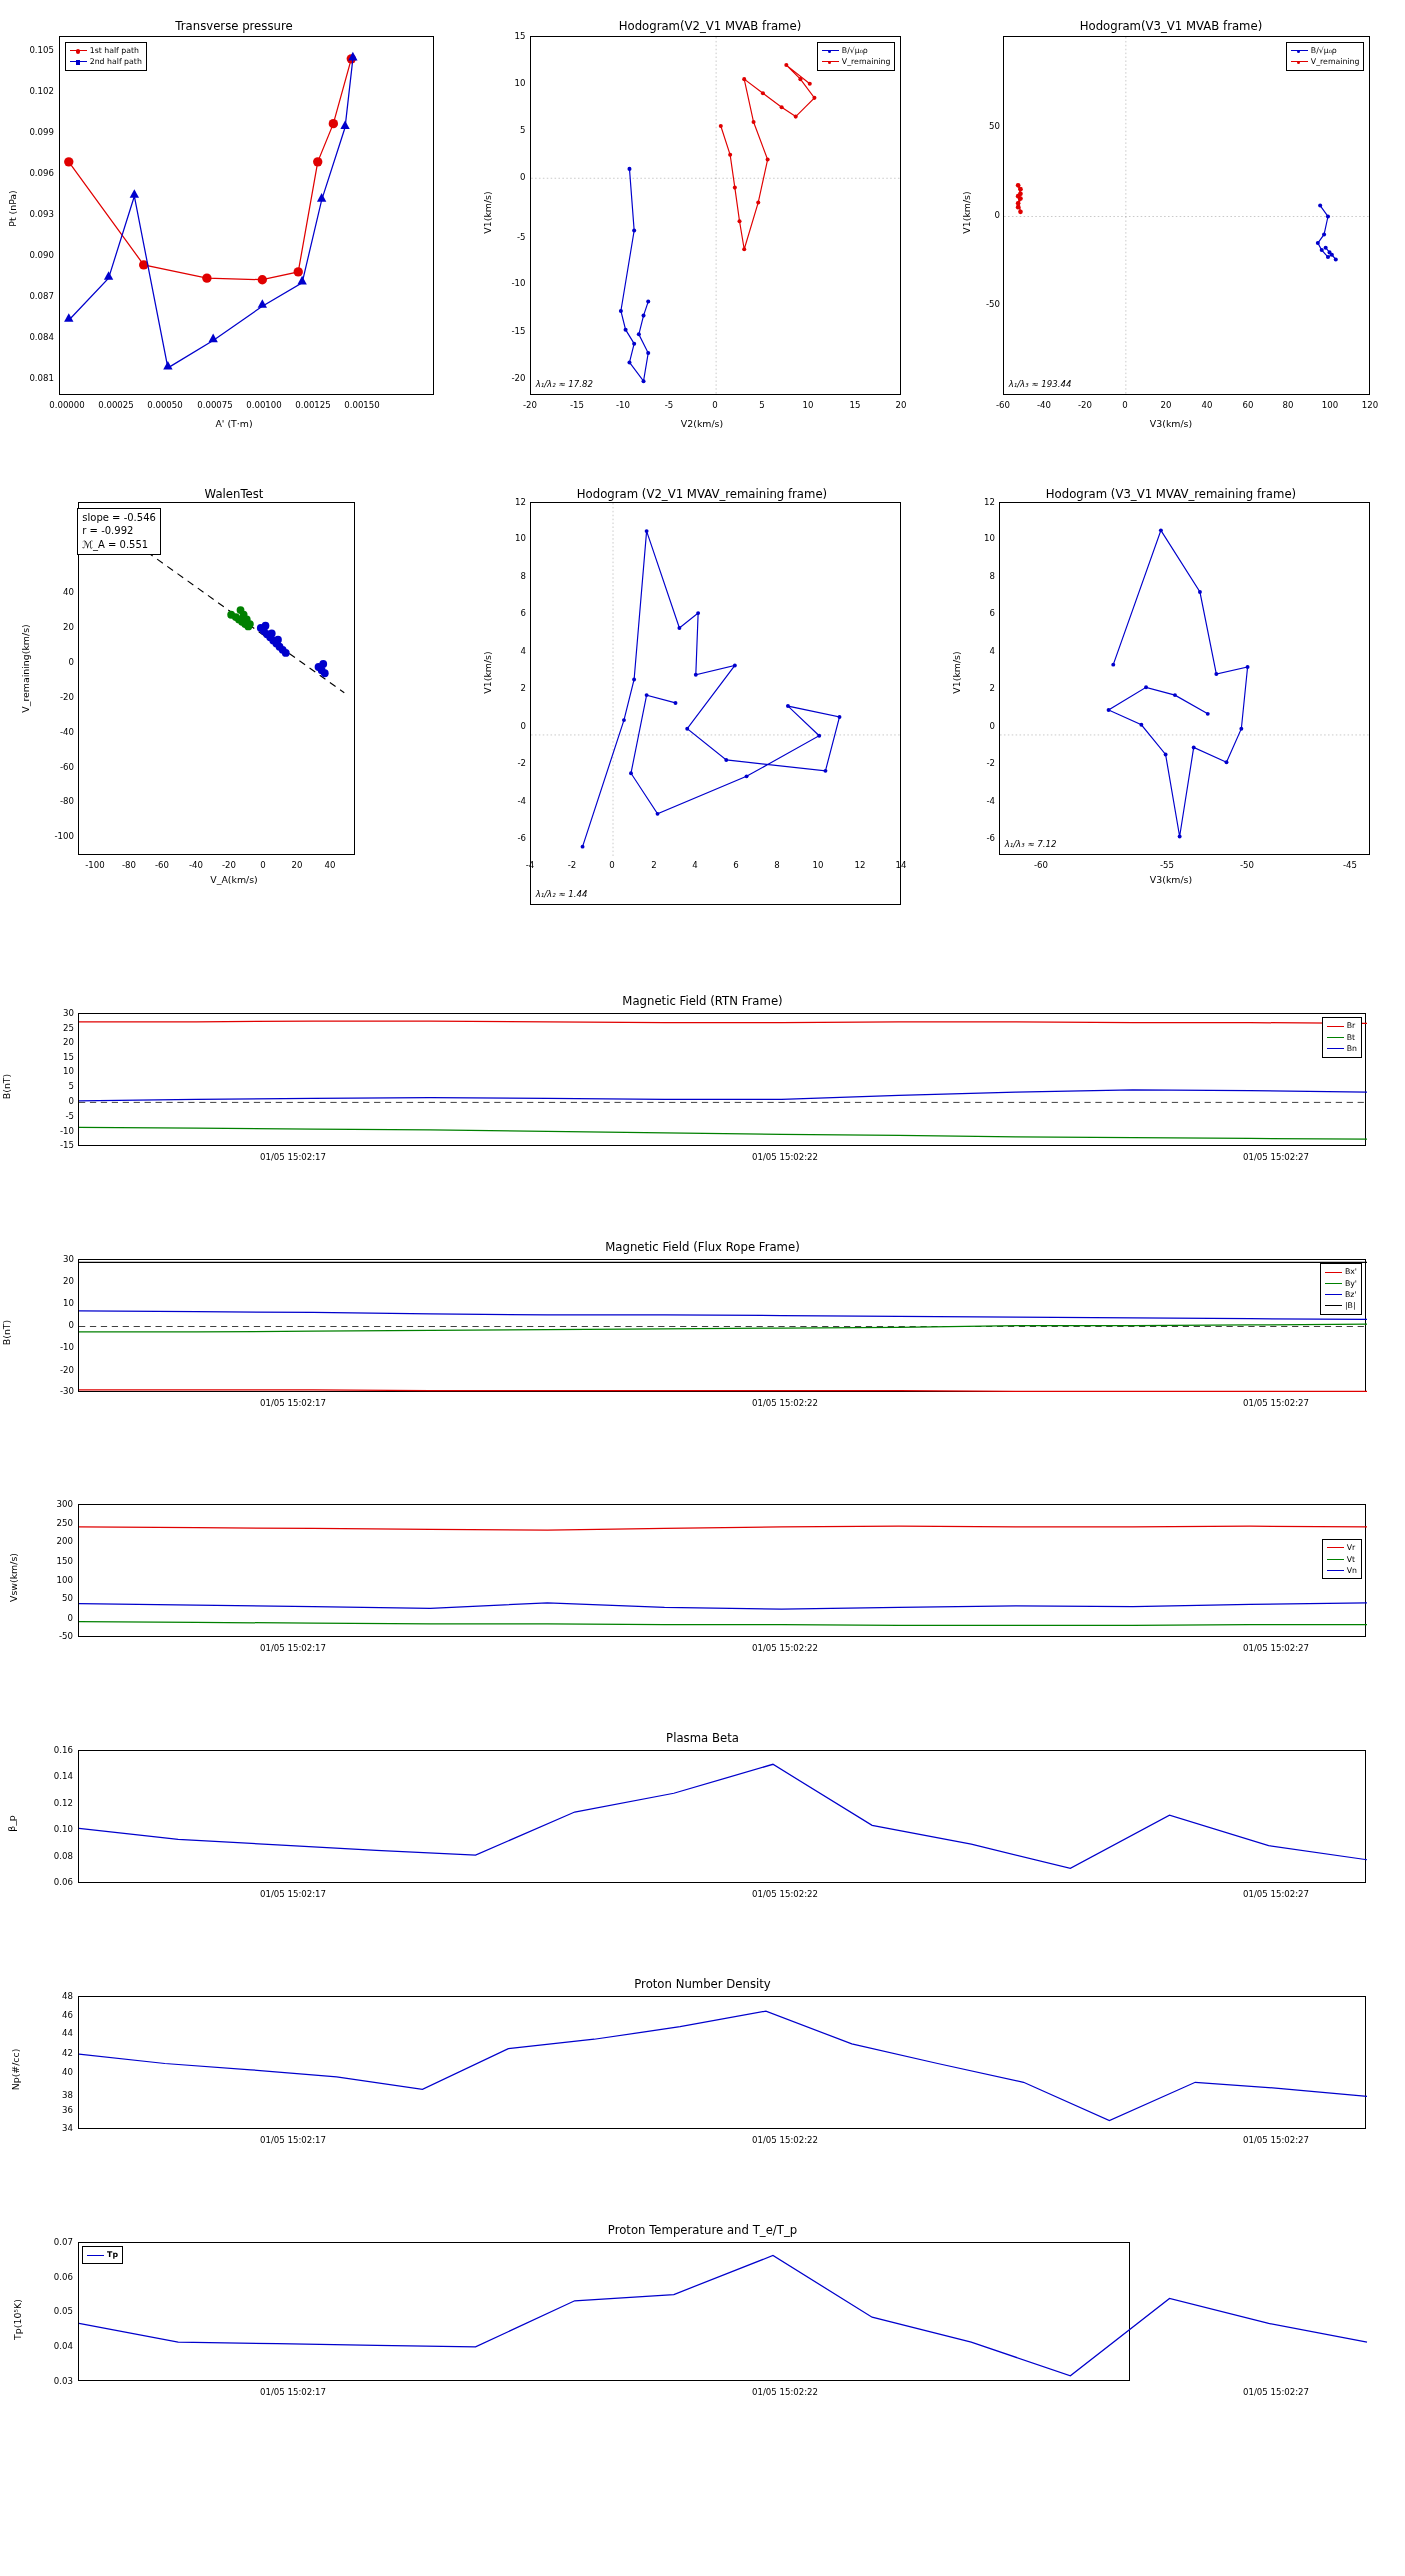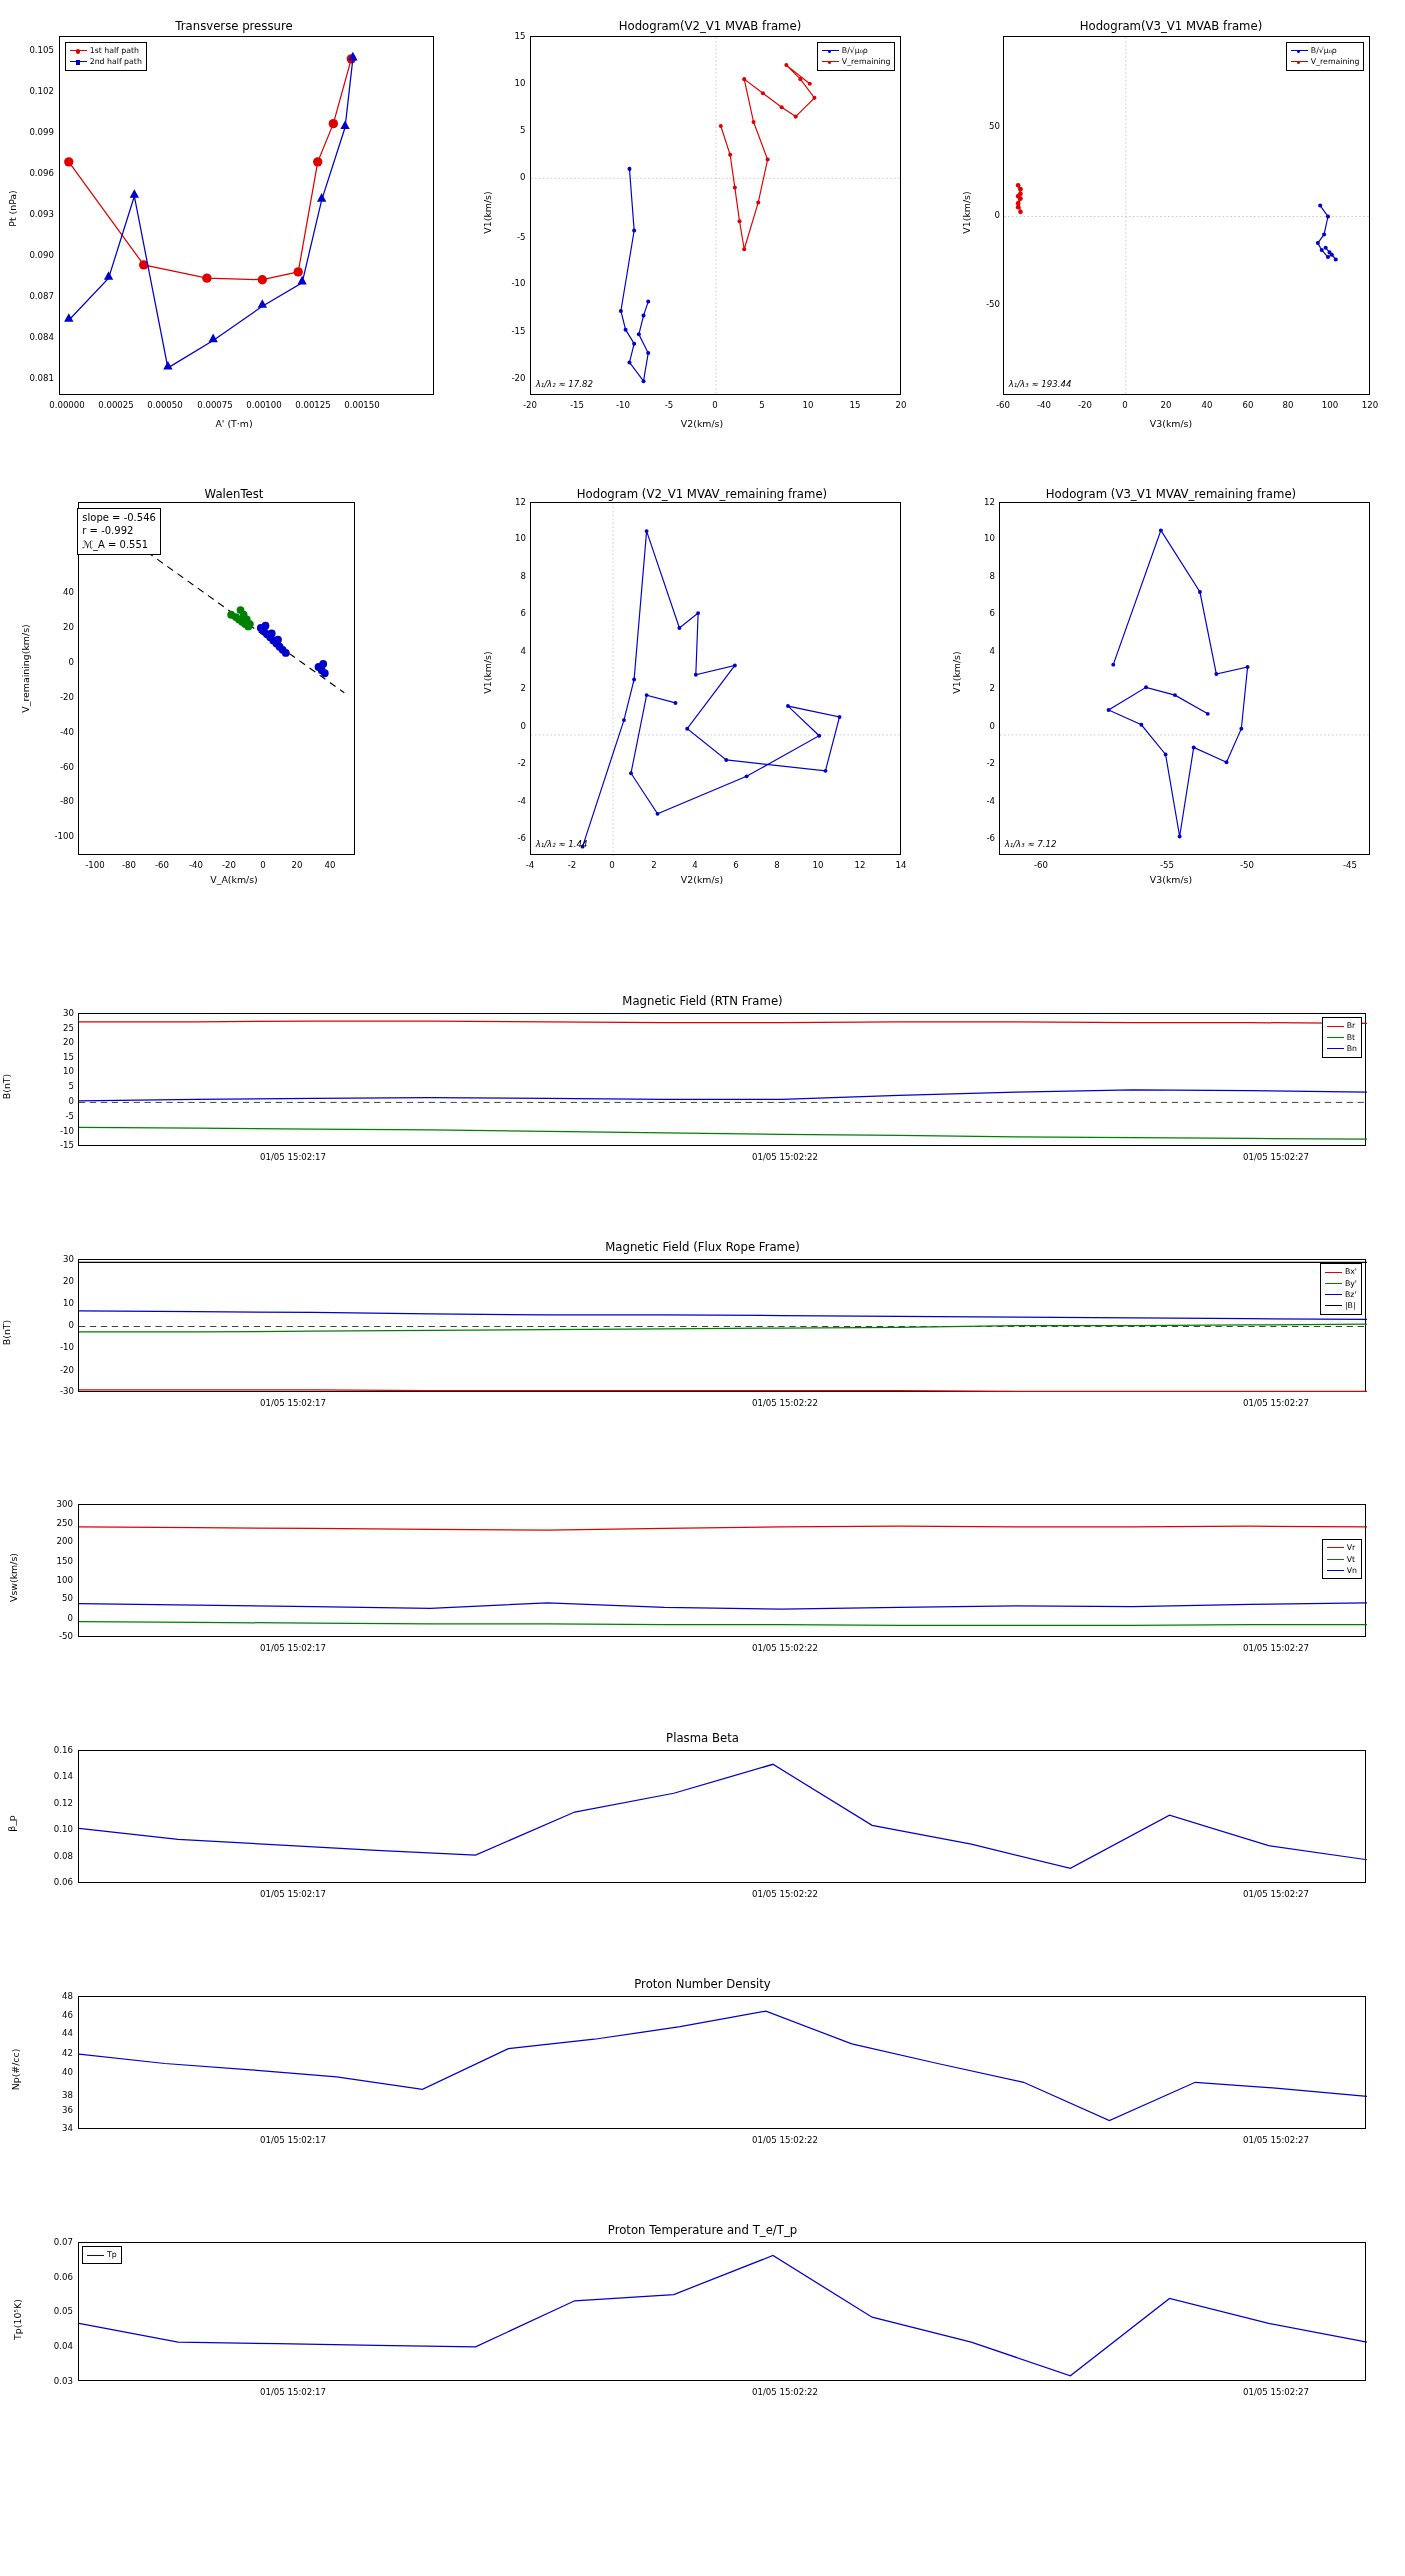--- a/index.html
+++ b/index.html
@@ -298,21 +298,21 @@
     <div class="tick tickx" style="left:229px;top:392px;">-20</div>
     <div class="tick tickx" style="left:263px;top:392px;">0</div>
     <div class="tick tickx" style="left:297px;top:392px;">20</div>
     <div class="tick tickx" style="left:330px;top:392px;">40</div>
   </div>
 
   <div class="panel" style="left:468px;top:468px;width:468px;height:437px;">
     <div class="title" style="top:19px;left:0;">Hodogram (V2_V1 MVAV_remaining frame)</div>
     <div class="ylabel" style="left:-1.6px;top:199px;transform:rotate(-90deg);">V1(km/s)</div>
     <div class="xlabel" style="top:406px;left:0;">V2(km/s)</div>
-    <div class="axes" style="left:62px;top:34px;width:371px;height:353px;">
+    <div class="axes" style="left:62px;top:34px;width:371px;height:403px;">
       <svg width="371" height="353" viewBox="0 0 475 452">
         <line class="grid-line" x1="0" y1="297" x2="475" y2="297"></line>
         <line class="grid-line" x1="105" y1="0" x2="105" y2="452"></line>
         <polyline points="66,440 119,278 132,226 148,36 190,160 214,141 211,220 261,208 200,289 250,329 377,343 395,274 329,260 369,298 276,350 162,398 128,346 148,246 185,256" fill="none" stroke="#0000cc" stroke-width="1.5"></polyline>
         <g fill="#0000cc">
           <circle cx="66" cy="440" r="2.5"></circle>
             <circle cx="119" cy="278" r="2.5"></circle>
             <circle cx="132" cy="226" r="2.5"></circle>
             <circle cx="148" cy="36" r="2.5"></circle>
             <circle cx="190" cy="160" r="2.5"></circle>
@@ -554,21 +554,21 @@
     <div class="tick ticky" style="left:36px;top:52px;width:37px;">46</div>
     <div class="tick ticky" style="left:36px;top:33px;width:37px;">48</div>
     <div class="tick tickx" style="left:293px;top:172px;">01/05 15:02:17</div>
     <div class="tick tickx" style="left:785px;top:172px;">01/05 15:02:22</div>
     <div class="tick tickx" style="left:1276px;top:172px;">01/05 15:02:27</div>
   </div>
 
   <div class="panel" style="left:0;top:2209px;width:1405px;height:226px;">
     <div class="title" style="top:14px;left:0;">Proton Temperature and T_e/T_p</div>
     <div class="ylabel" style="left:-3.1px;top:105px;transform:rotate(-90deg);">Tp(10⁵K)</div>
-    <div class="axes" style="left:78px;top:33px;width:1288px;height:139px;">
+    <div class="axes" style="left:78px;top:33px;width:1052px;height:139px;font-weight:bold;">
       <svg width="1288" height="139" viewBox="0 0 1650 178" preserveAspectRatio="none">
         <polyline points="0,103 127,127 254,129 381,131 508,133 635,74 762,66 889,16 1016,95 1143,127 1270,170 1397,71 1524,103 1650,127" fill="none" stroke="#0000cc" stroke-width="1.6"></polyline>
       </svg>
       <div class="legend" style="left:3.1px;top:3.1px;">
         <div class="row">
             <span class="swatch" style="border-color:#0000cc;"></span>
             <span>Tp</span>
           </div>
       </div>
     </div>

